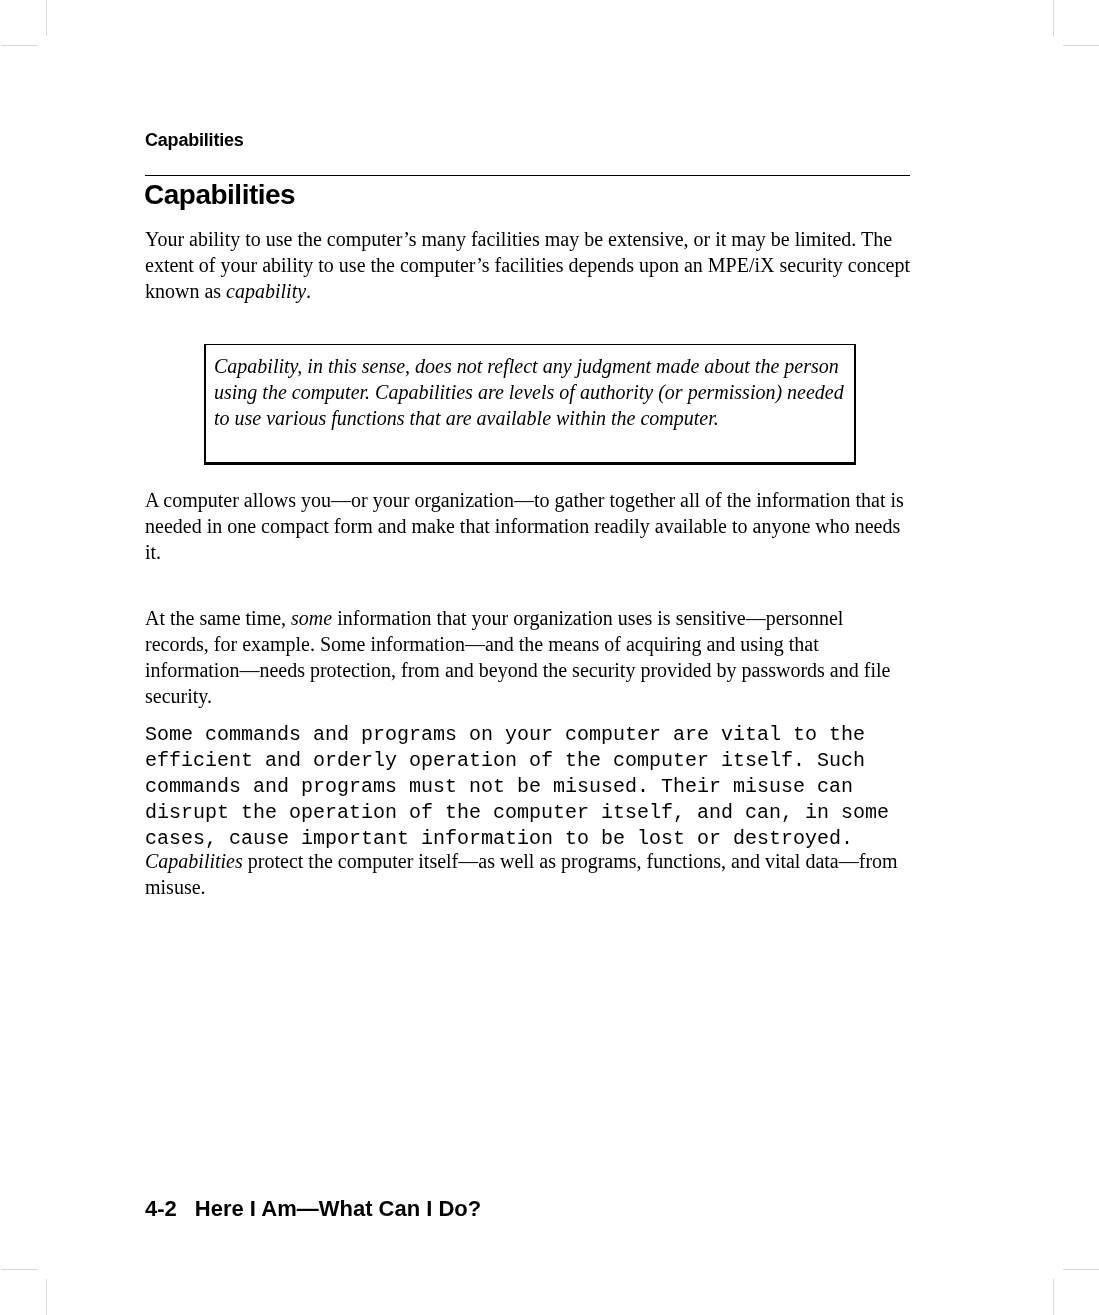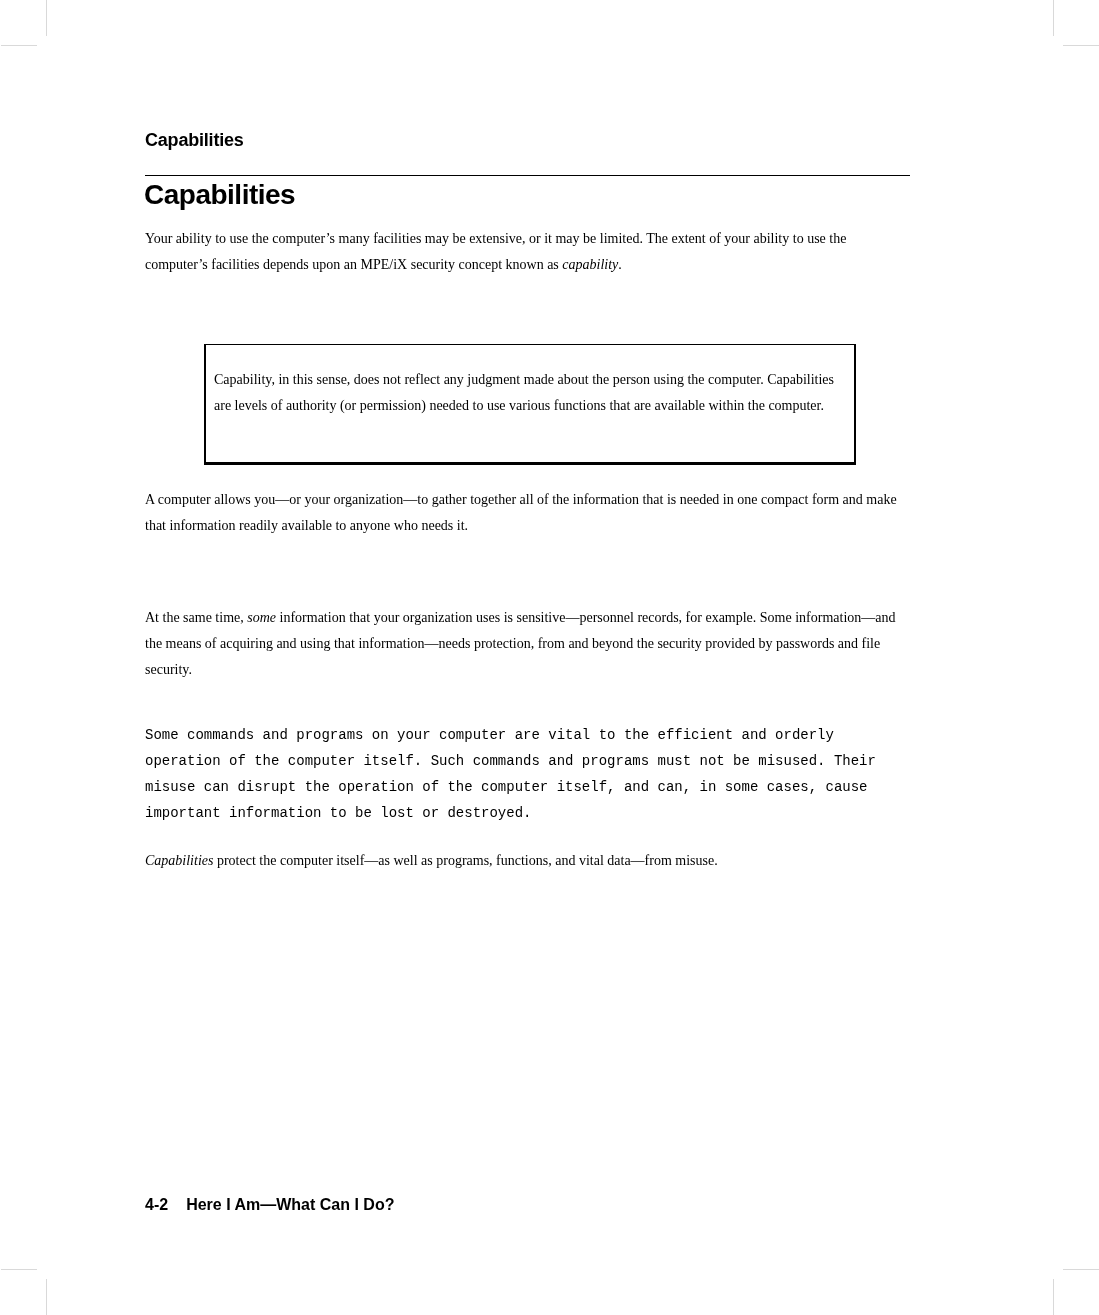--- a/index.html
+++ b/index.html
@@ -43,21 +43,21 @@
       left: 144px;
       top: 179px;
       font-family: "Liberation Sans", sans-serif;
       font-weight: bold;
       font-size: 28px;
       letter-spacing: -0.5px;
       margin: 0;
     }
     .body-text {
       font-family: "Liberation Serif", serif;
-      font-size: 14px;
+      font-size: 20px;
       line-height: 26px;
       margin: 0;
     }
     .p {
       position: absolute;
       left: 145px;
       width: 765px;
     }
     .note-box {
       position: absolute;
@@ -66,30 +66,31 @@
       width: 648px;
       height: 117px;
       border-top: 1px solid #000;
       border-left: 2px solid #000;
       border-right: 2px solid #000;
       border-bottom: 3px solid #000;
     }
     .note-box .body-text {
       position: absolute;
       left: 8px;
-      top: 22px;
+      top: 8px;
       width: 630px;
+      font-style: italic;
     }
     .footer {
       position: absolute;
       left: 145px;
       top: 1196px;
       font-family: "Liberation Sans", sans-serif;
       font-weight: bold;
-      font-size: 16px;
+      font-size: 22px;
       white-space: pre;
     }
     .footer .folio { margin-right: 18px; }
     em { font-style: italic; }
   </style>
 </head>
 <body>
 
 <div class="crop v" style="left:46px; top:0;"></div>
 <div class="crop h" style="left:1px; top:45px;"></div>

